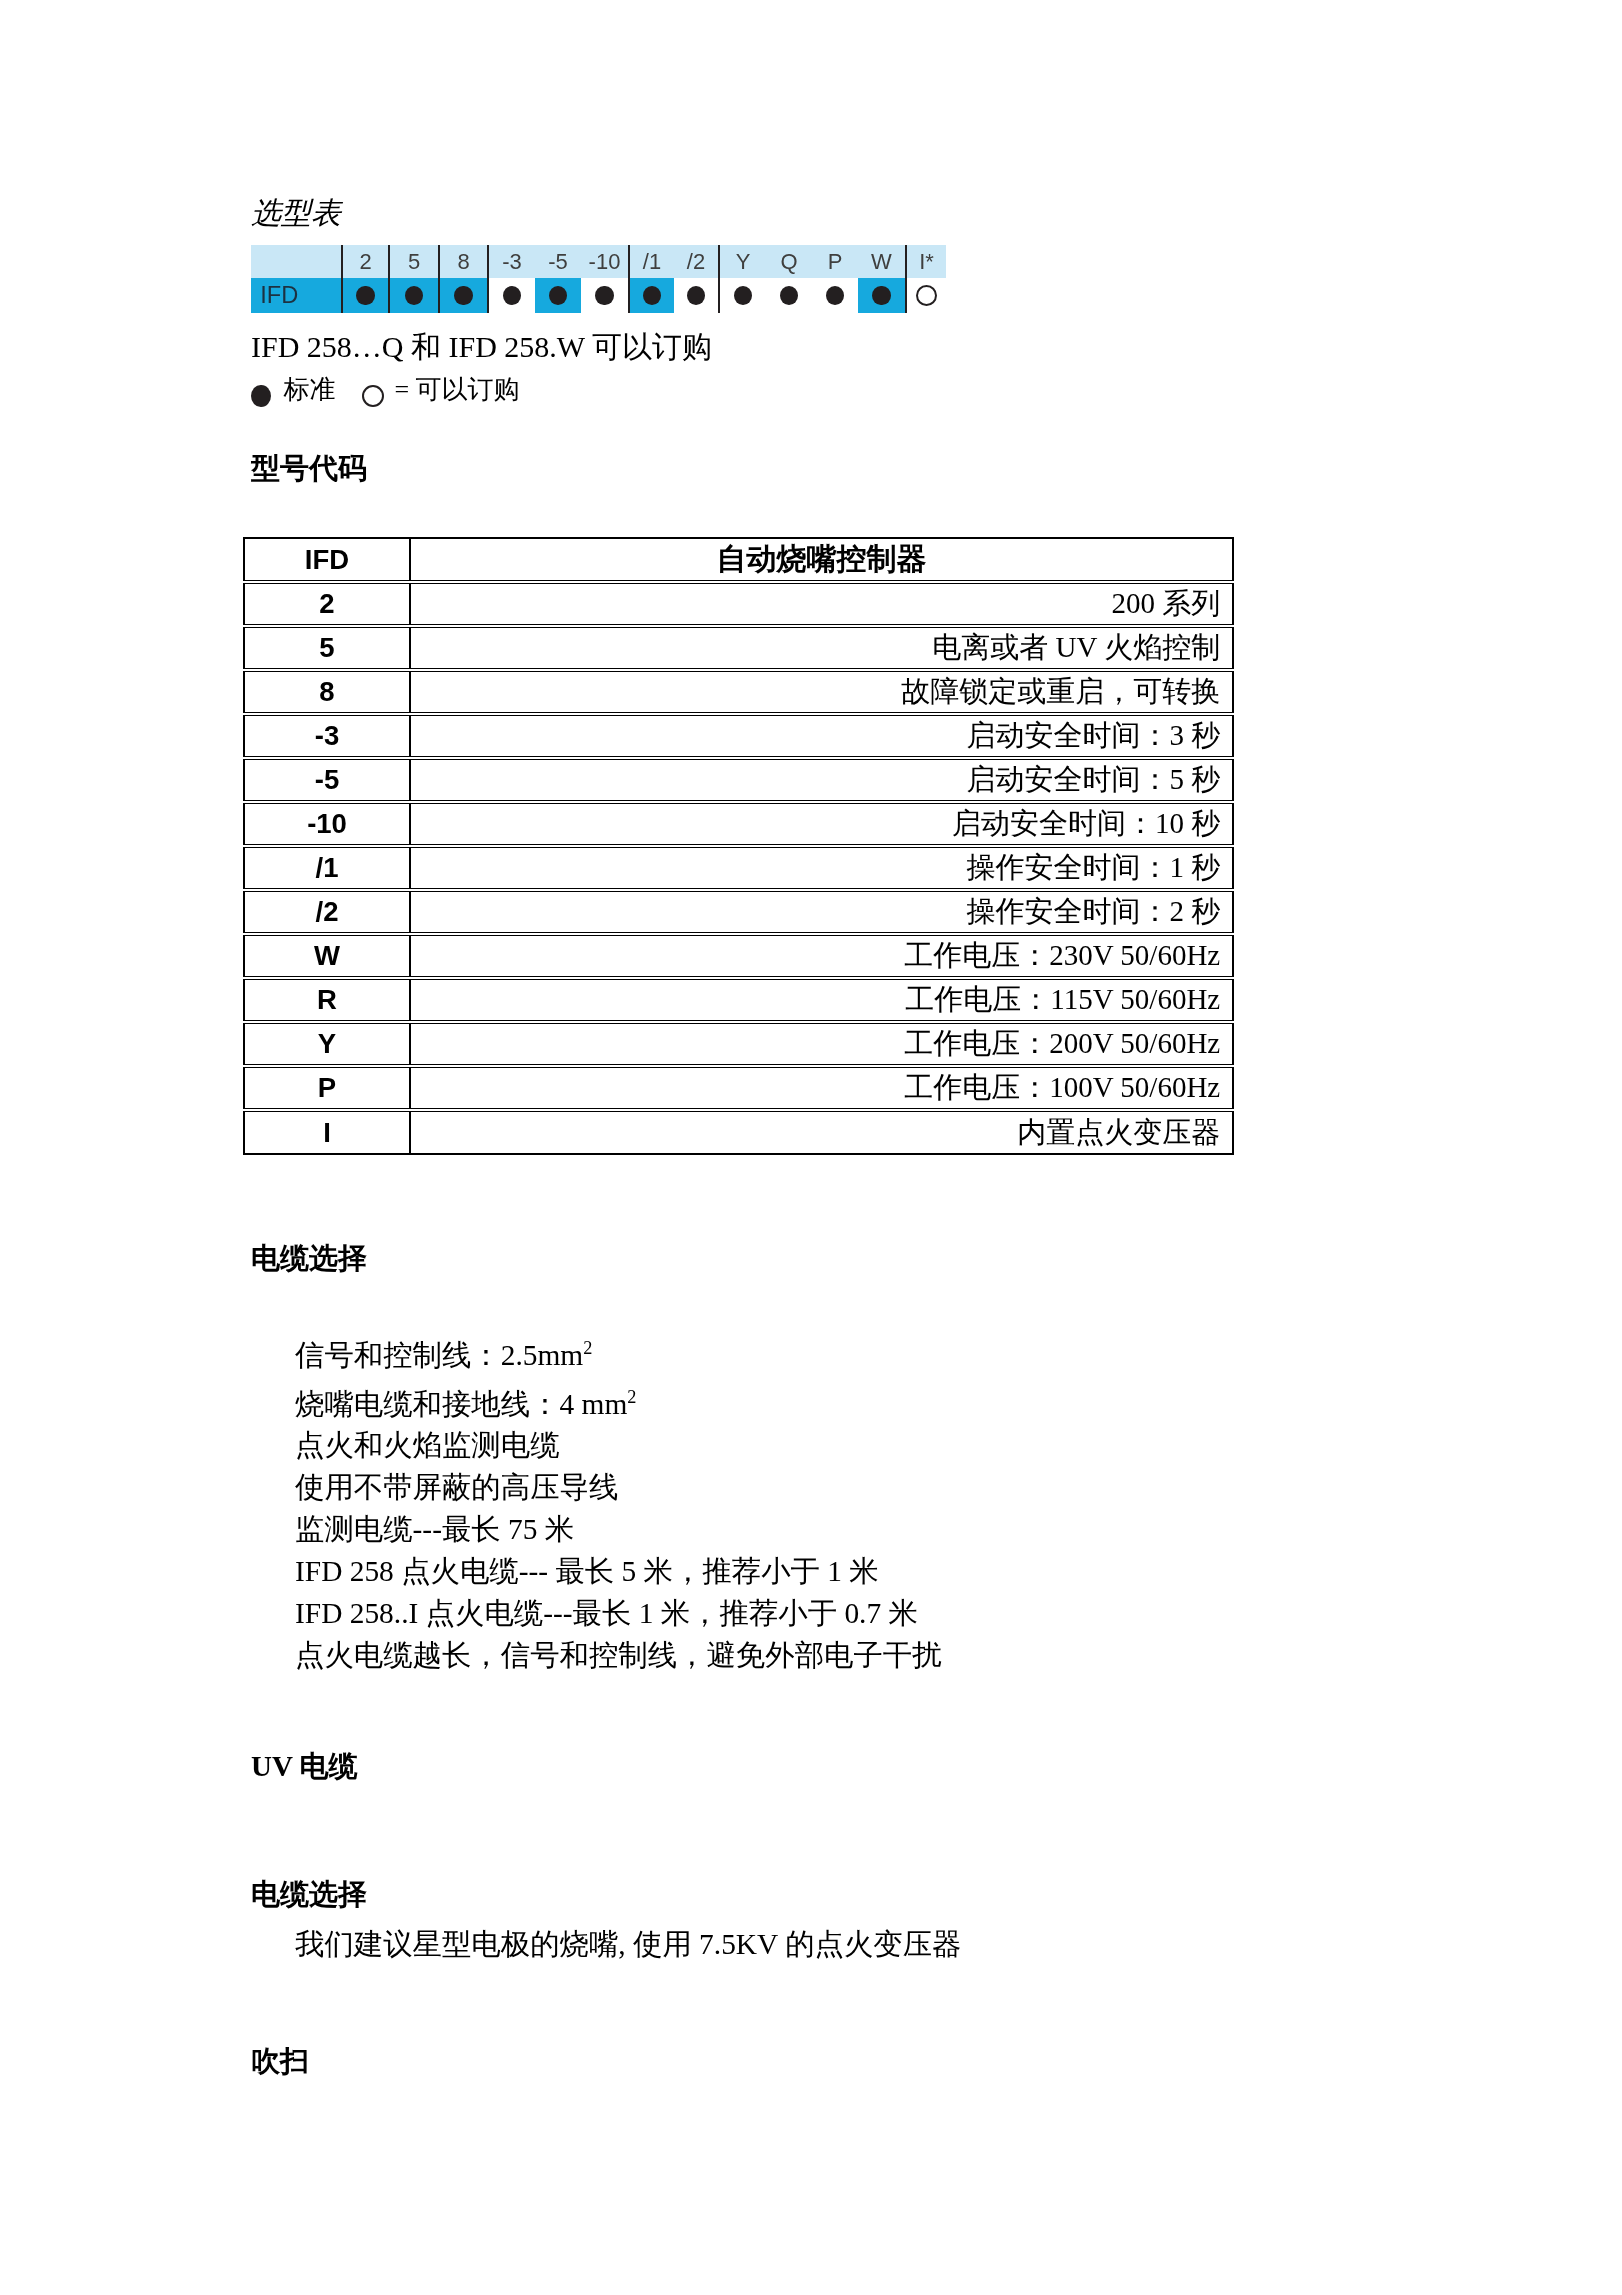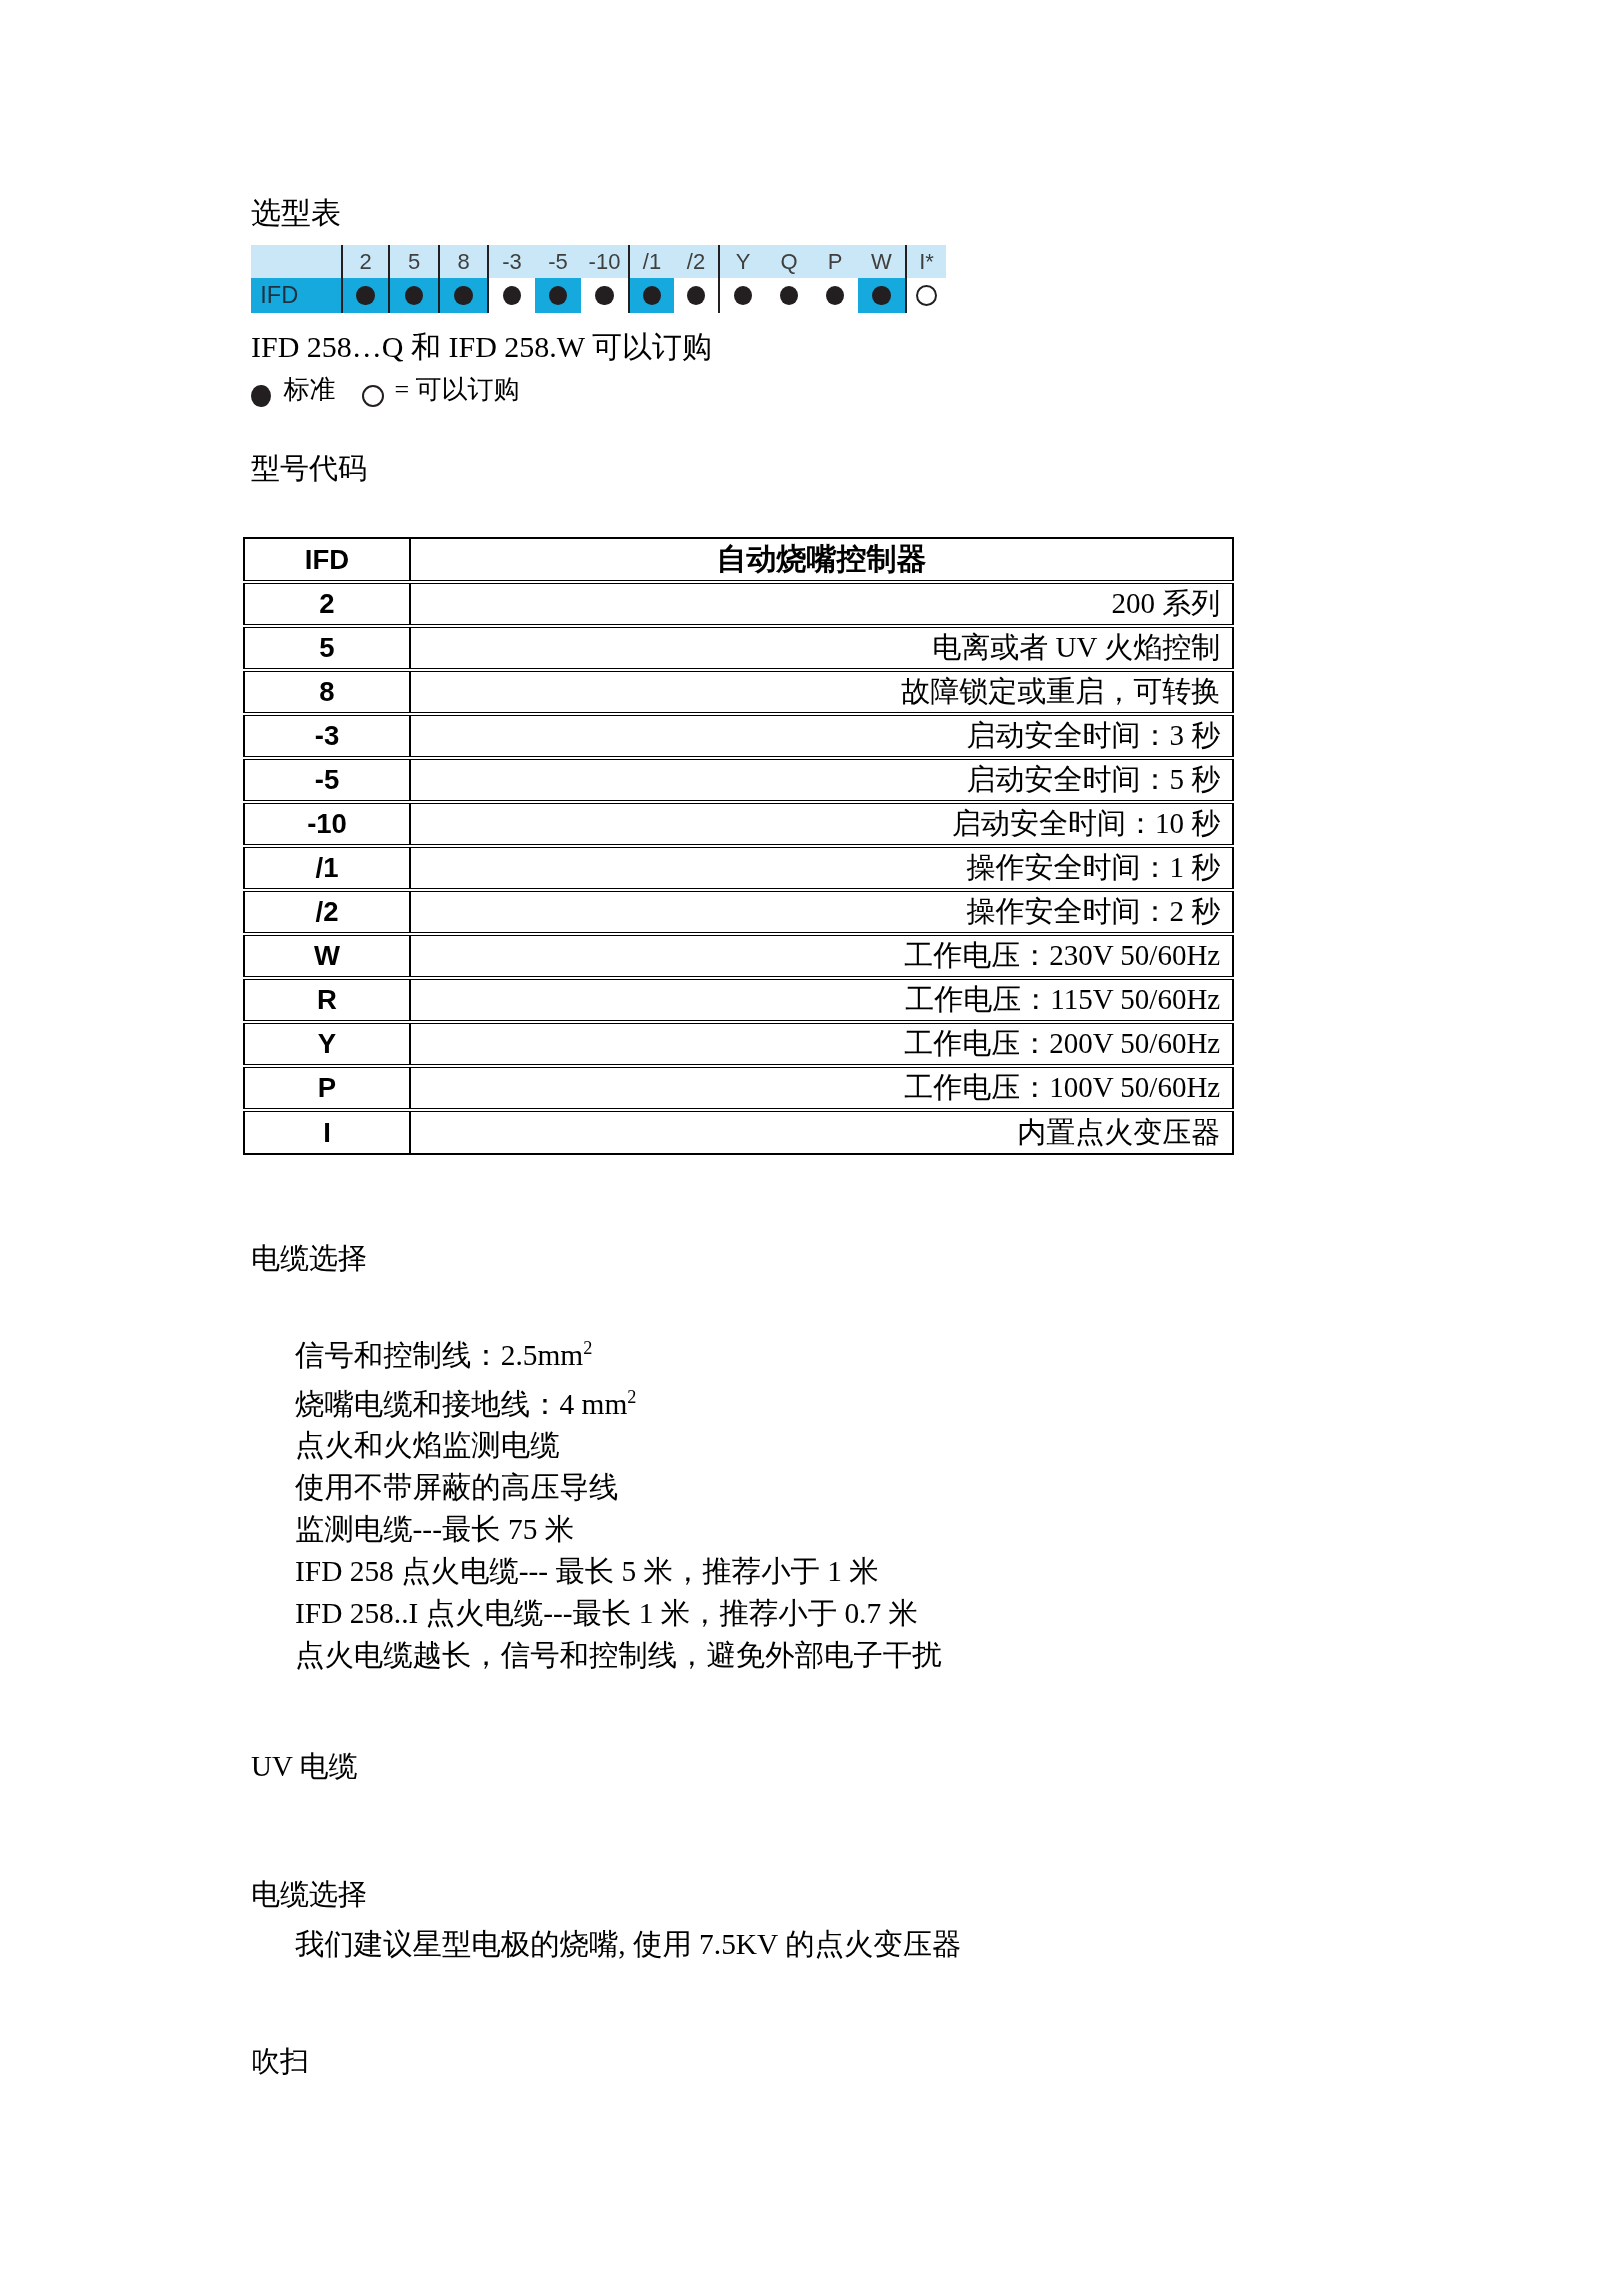--- a/index.html
+++ b/index.html
@@ -1,22 +1,22 @@
 <!DOCTYPE html>
 <html style="font-size:10.5px"><head>
 <meta charset="utf-8">
 <style>
   html,body{margin:0;padding:0;background:#fff;}
   .page{position:relative;width:1623px;height:2295px;background:#ffffff;overflow:hidden;
         font-family:"Liberation Serif","DejaVu Serif",serif;color:#000;}
 
   
   .abs{position:absolute;left:251px;}
-  .doc-title{font-size:30px;line-height:1.1;}
-  .heading{font-size:29px;font-weight:normal;line-height:1.1;}
+  .doc-title{font-size:30px;line-height:1.1;font-style:italic;}
+  .heading{font-size:29px;font-weight:bold;line-height:1.1;}
   .bodyline{font-size:29.4px;line-height:42px;white-space:nowrap;margin-left:44px;}
   .bodyline sup{font-size:18.3px;vertical-align:10.5px;}
 
   
   .sel-table{position:absolute;left:251px;top:245px;display:flex;}
   .sel-col{display:flex;flex-direction:column;}
   .sel-col.divider{border-left:2px solid #231f20;}
   .sel-head{height:33px;background:#c9e7f6;display:flex;align-items:center;justify-content:center;
             font-family:"Liberation Sans","DejaVu Sans",sans-serif;font-size:22px;color:#3f3f3e;}
   .sel-cell{height:35px;display:flex;align-items:center;justify-content:center;background:#ffffff;}

